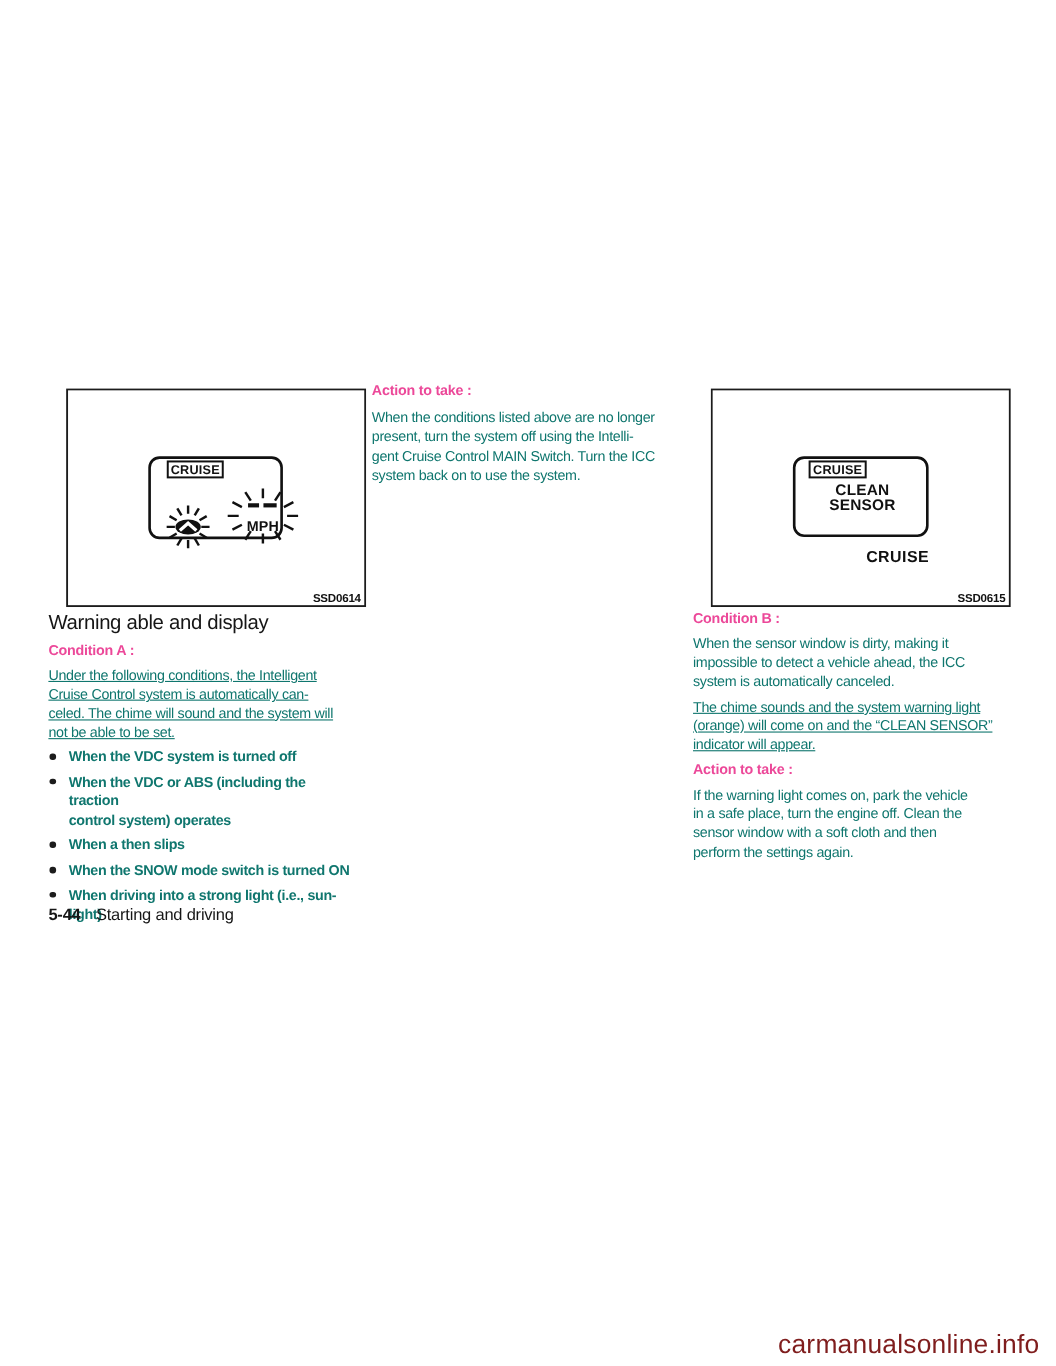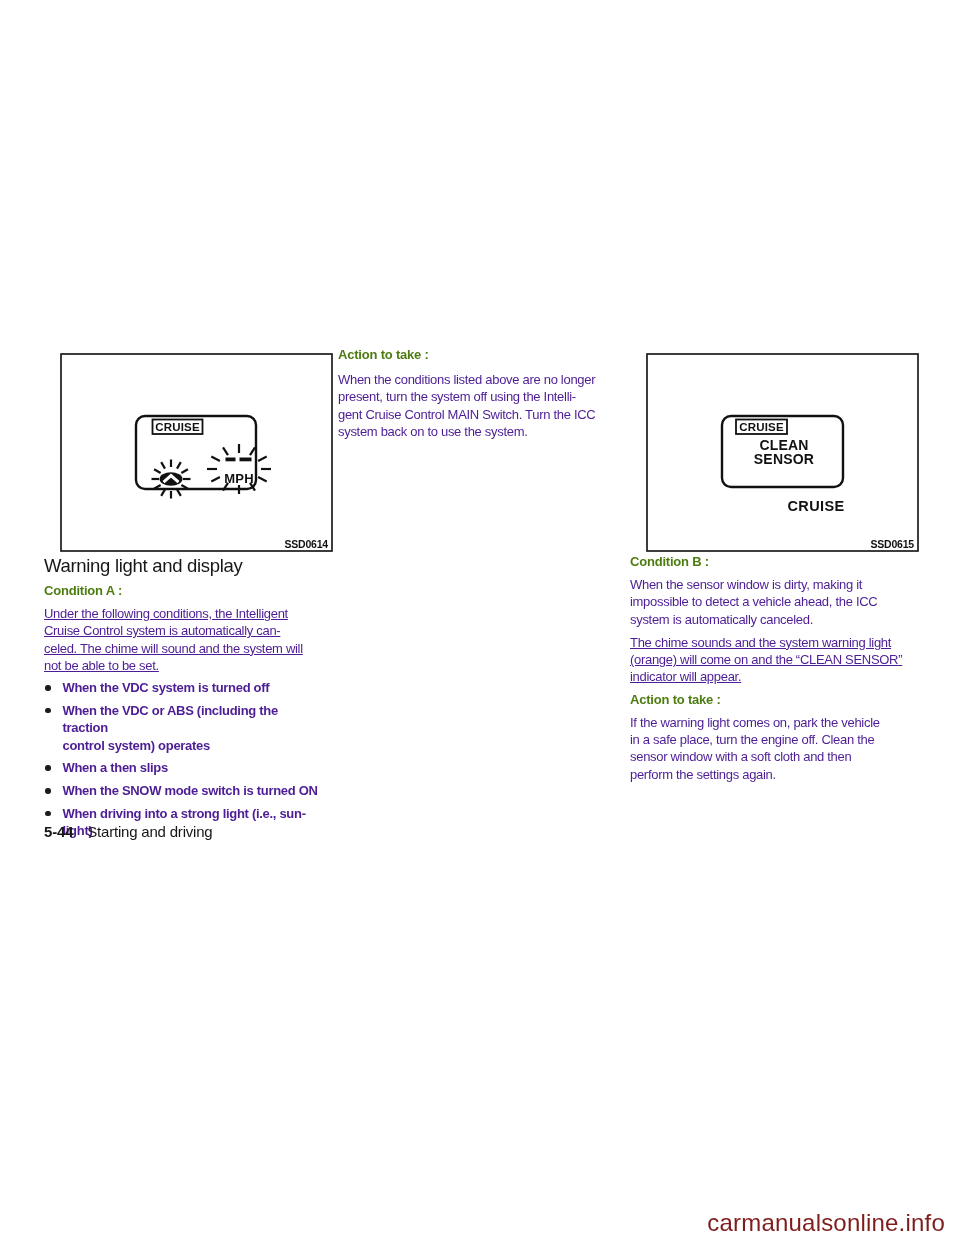--- a/index.html
+++ b/index.html
@@ -20,24 +20,24 @@
   
   .col{position:absolute;}
   .col-action{left:338px;top:346px;width:278px;}
   .col-left{left:44px;top:555px;width:277px;}
   .col-right{left:630px;top:553px;width:277px;}
 
   .heading{
     font-size:18.5px;font-weight:500;line-height:21px;
     letter-spacing:-0.3px;margin:0 0 6px 0;color:#161616;
   }
-  .blabel{font-size:13px;font-weight:700;line-height:17px;letter-spacing:-0.2px;margin:0;color:#4d7c0f;}
+  .blabel{font-size:13px;font-weight:700;line-height:17px;letter-spacing:-0.2px;margin:0;color:#ec4899;}
   .bt{
     font-size:13px;line-height:17.3px;letter-spacing:-0.3px;
-    white-space:pre-line;margin:0;color:#4c1d95;
+    white-space:pre-line;margin:0;color:#0f766e;
   }
   .mb6{margin-bottom:6px;} .mb5{margin-bottom:5px;text-decoration:underline;} .mb8{margin-bottom:8px;}
   .mt4{margin-top:4px;}
 
   ul.bullets{list-style:none;margin:5px 0 0 0;padding:0;font-weight:bold;}
   ul.bullets li{display:flex;margin-bottom:5.5px;}
   .dot{flex:none;width:5.5px;height:5.5px;border-radius:50%;background:#1c1c1c;margin:6px 12px 0 1px;}
 
   
   .footer{position:absolute;left:44px;top:823px;font-size:15px;letter-spacing:-0.2px;color:#161616;}
@@ -127,21 +127,21 @@
       <g>
         <text class="svgtxt" x="138" y="97" text-anchor="middle" font-size="14" font-weight="700" letter-spacing="0.2">CLEAN</text>
         <text class="svgtxt" x="138" y="110.5" text-anchor="middle" font-size="14" font-weight="700" letter-spacing="0.2">SENSOR</text>
       </g>
       <text class="svgtxt" x="170" y="158" text-anchor="middle" font-size="14.5" font-weight="700" letter-spacing="0.4">CRUISE</text>
       <text class="svgtxt" x="268" y="194.5" text-anchor="end" font-size="10.5" font-weight="700" letter-spacing="-0.2">SSD0615</text>
     </svg>
   </figure>
 
   <section class="col col-left">
-    <h2 class="heading">Warning light and display</h2>
+    <h2 class="heading">Warning able and display</h2>
     <p class="blabel mb6">Condition A :</p>
     <p class="bt mb5">Under the following conditions, the Intelligent
 Cruise Control system is automatically can-
 celed. The chime will sound and the system will
 not be able to be set.</p>
     <ul class="bullets">
       <li>
         <span class="dot"></span>
         <span class="bt">When the VDC system is turned off</span>
       </li>

